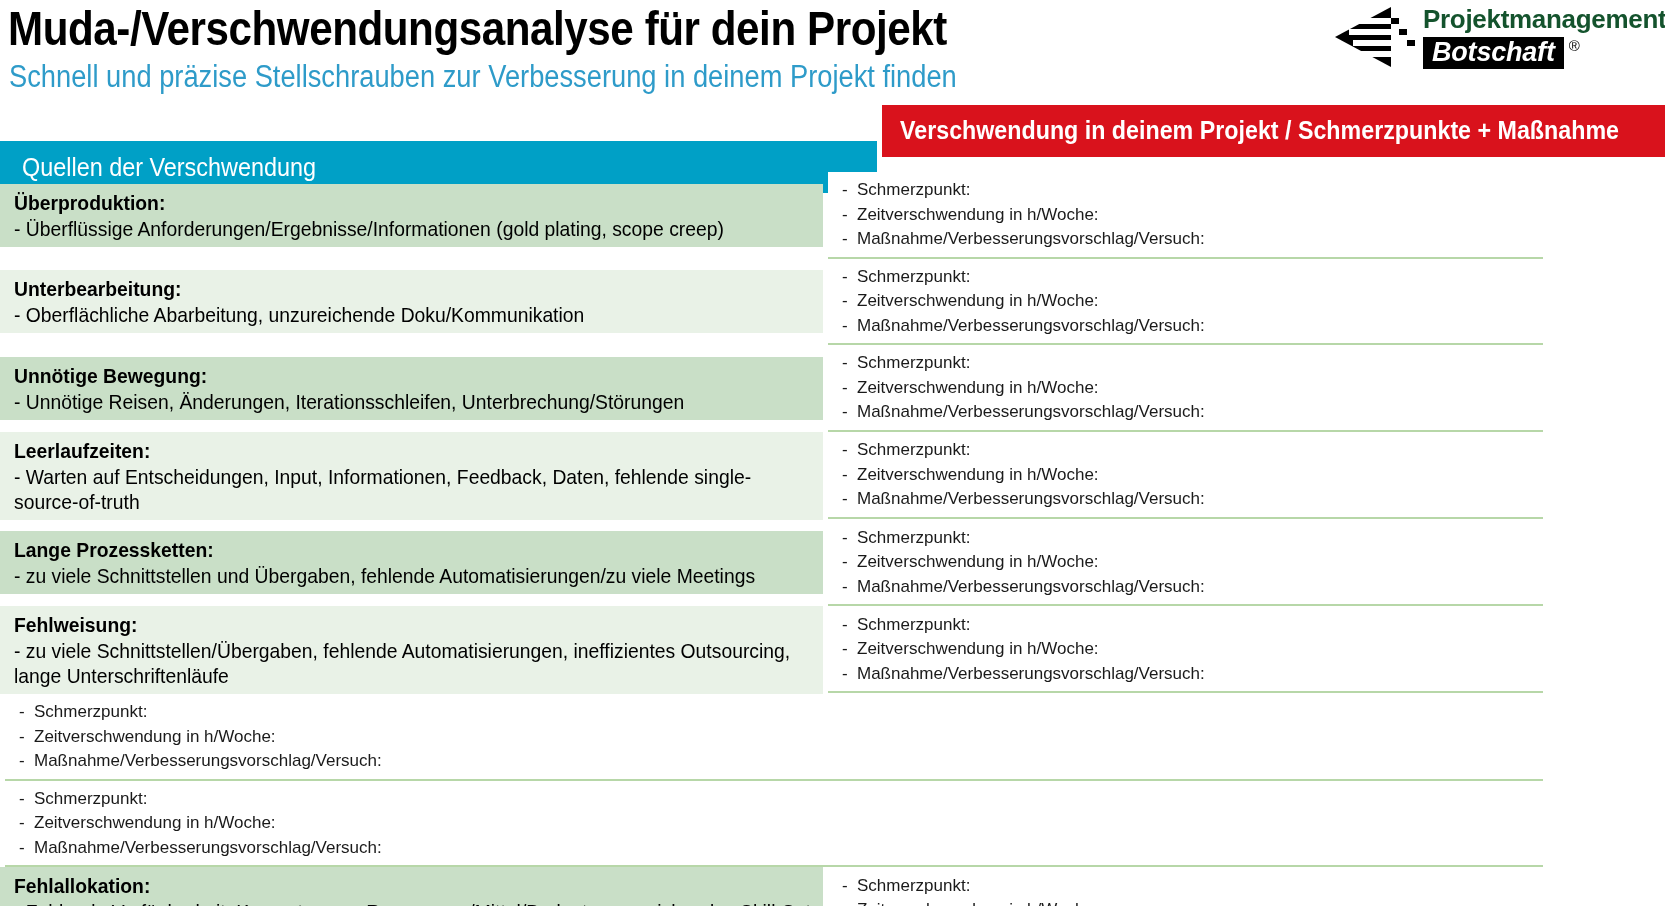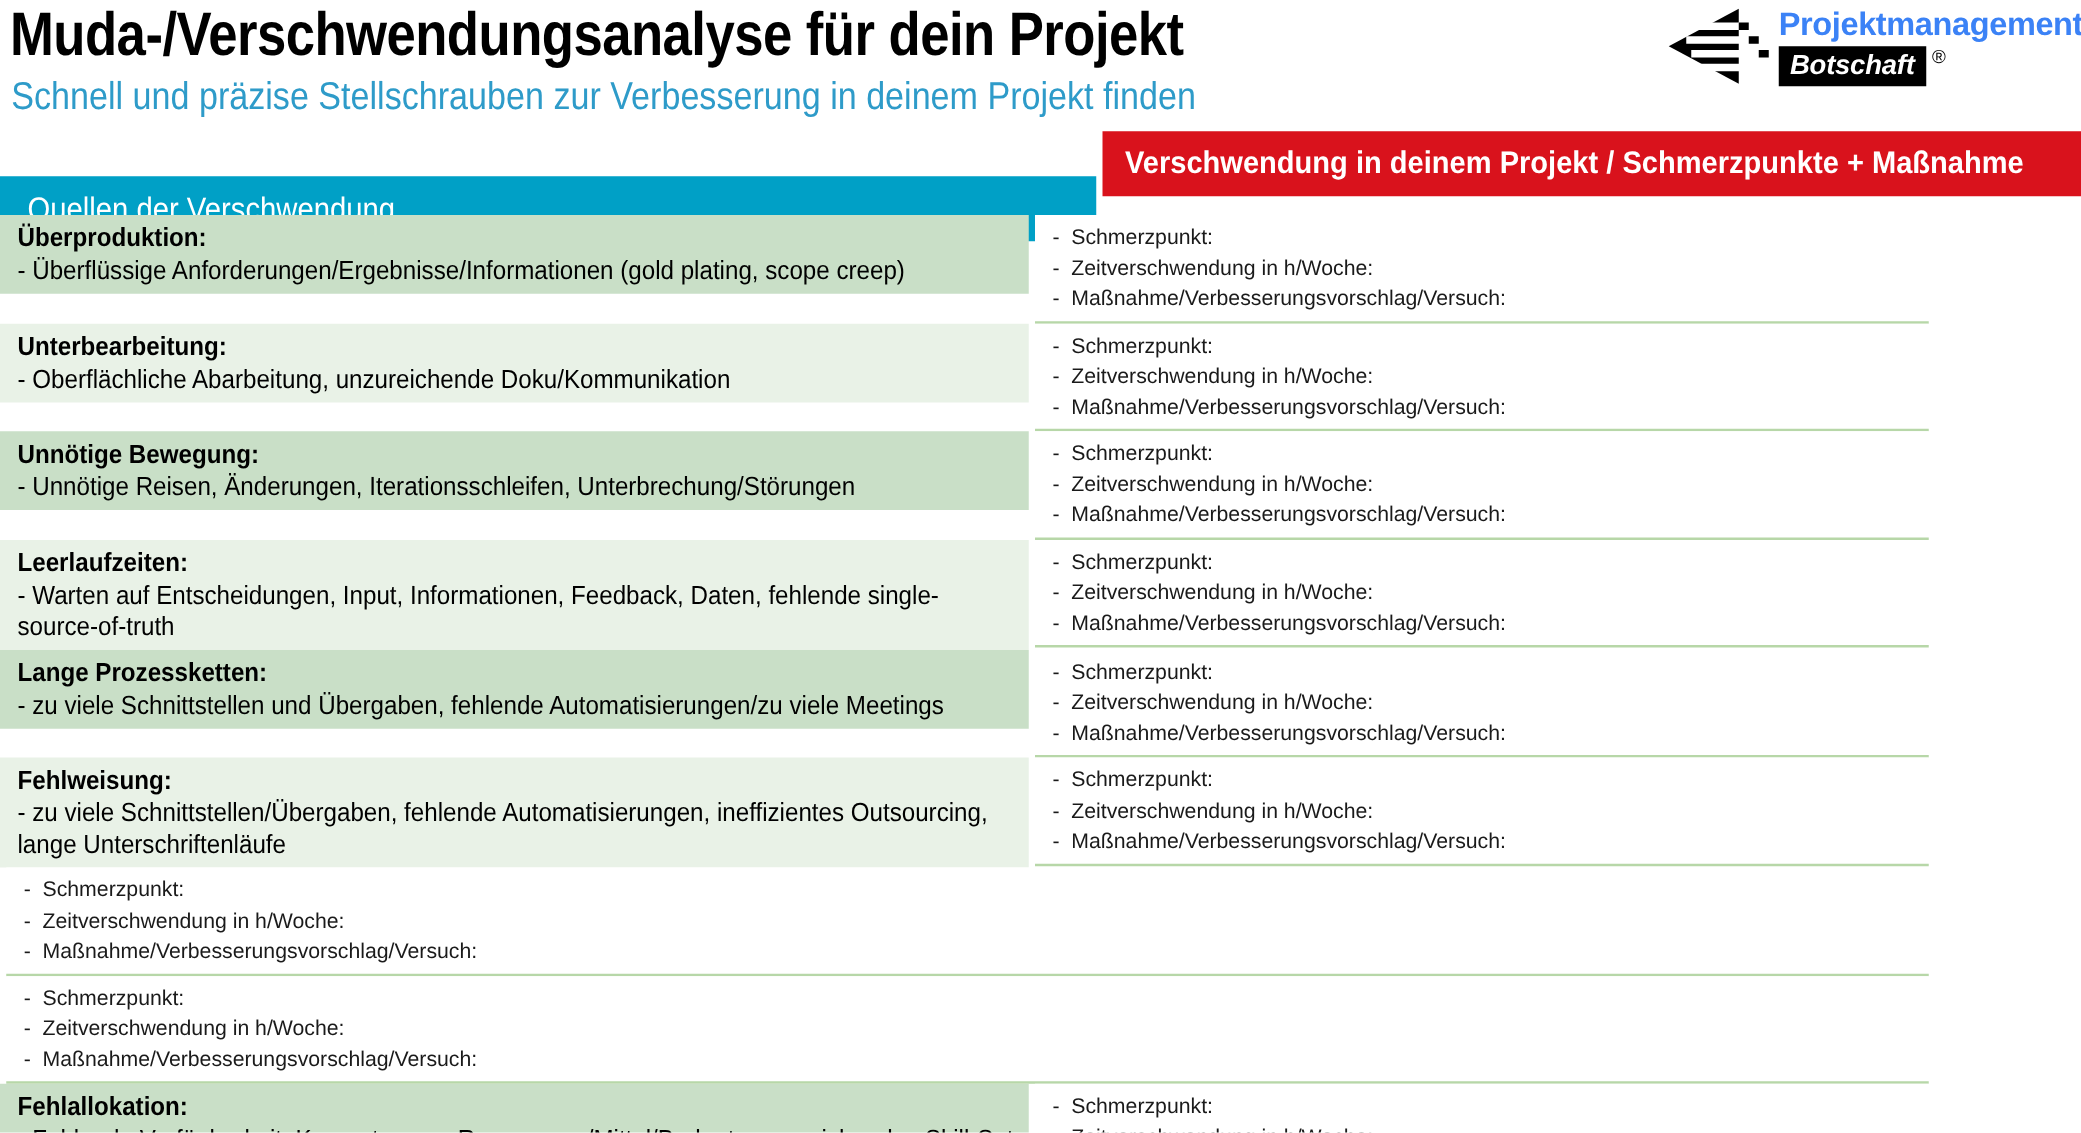--- a/index.html
+++ b/index.html
@@ -61,35 +61,35 @@
     width: 86px; height: 62px;
   }
   .logo-text {
     position: absolute;
     left: 92px; top: 0px;
     width: 238px; height: 66px;
   }
   .logo-line1 {
     font-size: 26px;
     font-weight: bold;
-    color: #3b82f6;
+    color: #14532d;
     letter-spacing: -0.3px;
     line-height: 31px;
     white-space: nowrap;
   }
   .logo-line2-wrap {
     position: relative;
     margin-top: 2px;
     display: inline-block;
   }
   .logo-line2 {
     display: inline-block;
     background: #000000;
     color: #ffffff;
-    font-size: 22px;
+    font-size: 27px;
     font-weight: bold;
     font-style: italic;
     padding: 1px 9px 3px 9px;
     line-height: 28px;
     letter-spacing: -0.2px;
   }
   .logo-reg {
     position: absolute;
     left: 100%;
     top: 0px;
@@ -138,21 +138,21 @@
   .body {
     position: absolute;
     left: 0; top: 172px;
     width: 1665px;
     height: 734px;
   }
   .row {
     position: relative;
     width: 1543px;
     display: flex;
-    align-items: flex-start;
+    align-items: center;
   }
 
   .cell-left {
     width: 823px;
     flex: 0 0 823px;
     padding: 6px 12px 6px 14px;
     color: #000000;
   }
   .cell-left.dark  { background: #C9DFC7; }
   .cell-left.light { background: #E9F2E7; }

